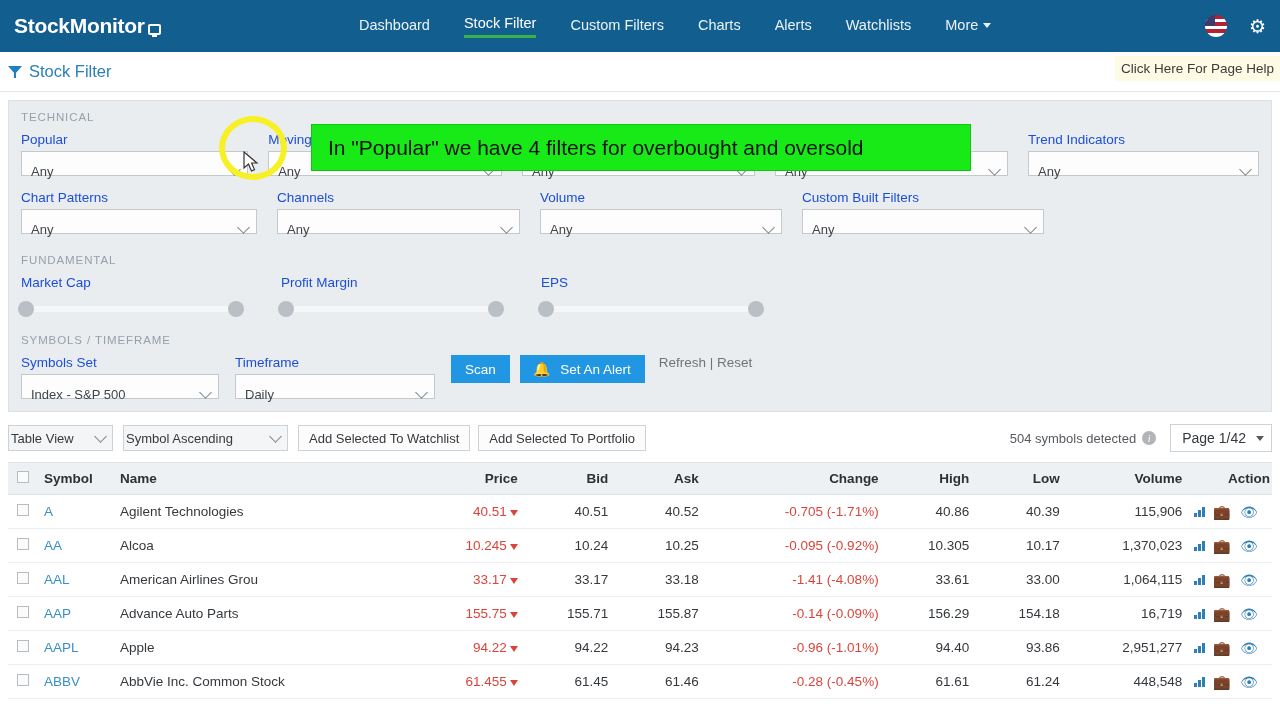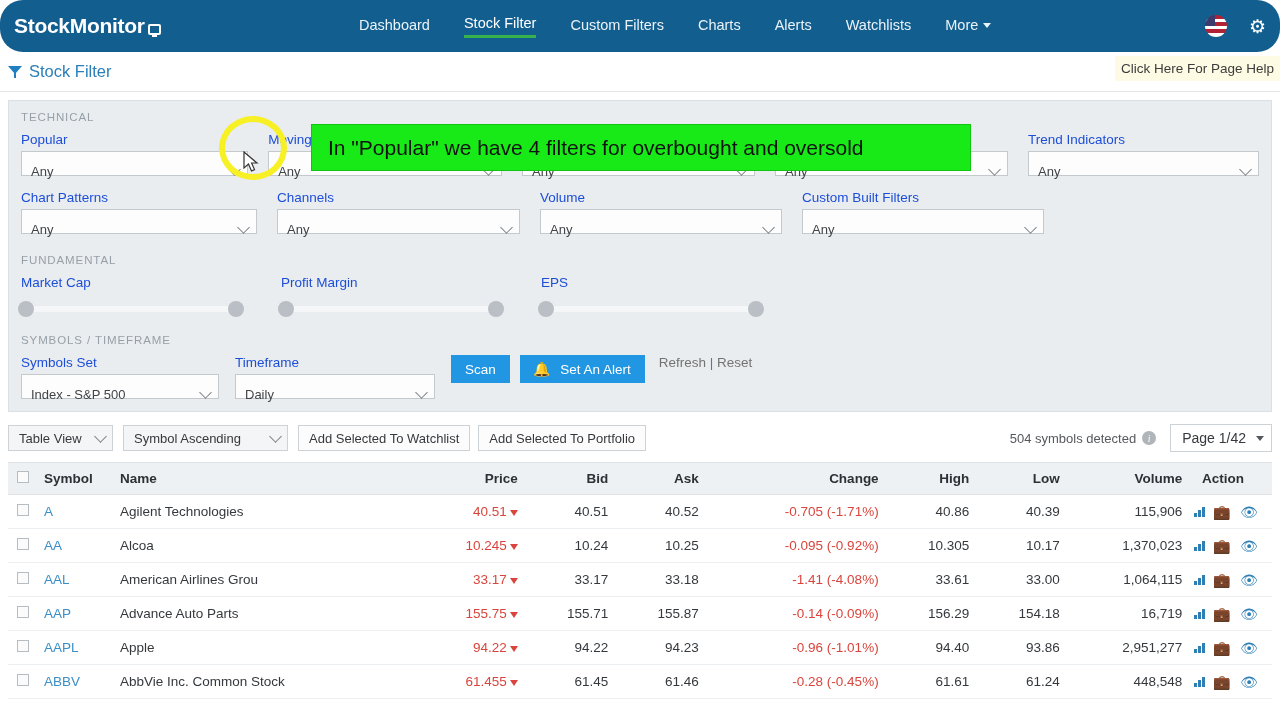--- a/index.html
+++ b/index.html
@@ -8,21 +8,20 @@
     font-family: "Liberation Sans", sans-serif;
     background: #ffffff;
     overflow: hidden;
   }
 
   
   .navbar {
     height: 52px; background: #125e8f;
     display: flex; align-items: center;
     position: relative;
-    border-radius: 23px;
   }
   .brand {
     color: #fff; font-size: 21px; font-weight: bold;
     letter-spacing: -0.3px; margin-left: 14px;
     display: flex; align-items: center; gap: 3px;
   }
   .brand-badge {
     display: inline-block; width: 13px; height: 11px;
     border: 2px solid #fff; border-radius: 2px;
     position: relative; top: 3px;
@@ -155,21 +154,21 @@
   }
 
   
   .table-toolbar {
     display: flex; align-items: center;
     margin: 12px 8px 0 8px; position: relative; height: 28px;
   }
   .tb-select {
     height: 26px; background: #f3f5f6; border: 1px solid #cdd2d6;
     display: flex; align-items: center; justify-content: space-between;
-    padding: 0 7px 0 10px; font-size: 13px; color: #36393d; margin-right: 10px;
+    padding: 0 7px 0 2px; font-size: 13px; color: #36393d; margin-right: 10px;
   }
   .tb-btn {
     height: 26px; background: #fcfcfc; border: 1px solid #cdd2d6;
     padding: 0 10px; font-size: 13px; color: #36393d; margin-right: 8px;
     display: flex; align-items: center;
   }
   .toolbar-right {
     position: absolute; right: 0; display: flex; align-items: center; gap: 14px;
   }
   .symbols-detected { font-size: 13px; color: #56595d; display: flex; align-items: center; gap: 6px; }
@@ -200,21 +199,21 @@
     font-size: 13.5px; color: #35393d; padding: 9px 6px;
     border-bottom: 1px solid #eceff1; background: #fff;
   }
   .c-check { width: 30px; text-align: center; }
   .c-sym   { width: 76px; text-align: left; }
   .c-name  { text-align: left; }
   .c-num   { text-align: right; }
   .c-act   { width: 80px; text-align: right; }
   th.c-sym, th.c-name { text-align: left; }
   th.c-num { text-align: right; }
-  th.c-act { text-align: right; padding-right: 28px; }
+  th.c-act { text-align: right; padding-right: 2px; }
   .checkbox {
     width: 12px; height: 12px; border: 1px solid #b7bcc1;
     background: #fbfbfc; display: inline-block;
   }
   .sym-link { color: #3a8fc8; text-decoration: none; }
   .price-down { color: #d9453c; white-space: nowrap; }
   .tri-dn {
     display: inline-block; margin-left: 3px;
     border-left: 4px solid transparent; border-right: 4px solid transparent;
     border-top: 6px solid #d9453c;

